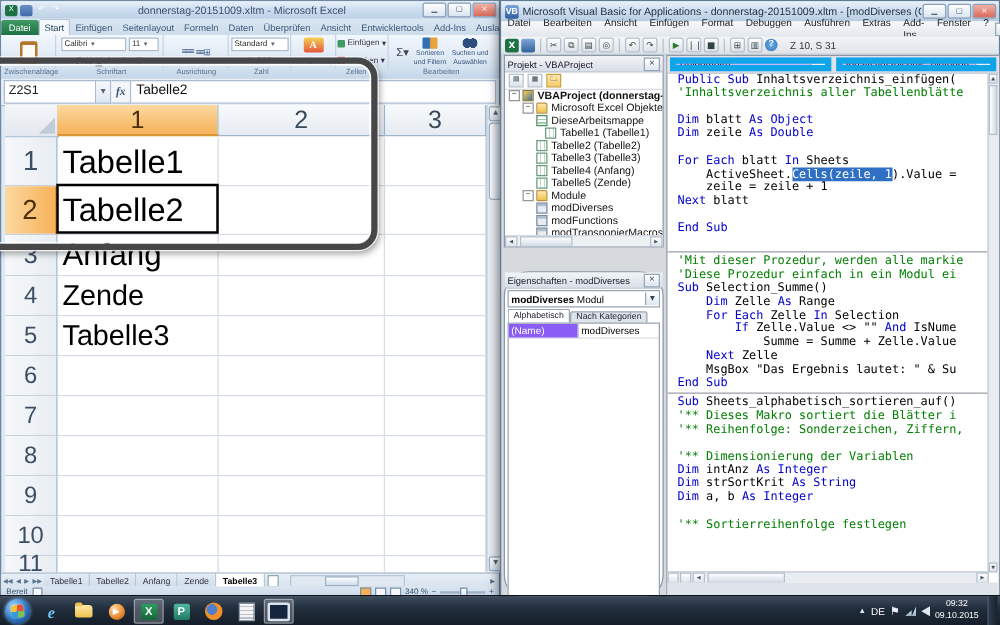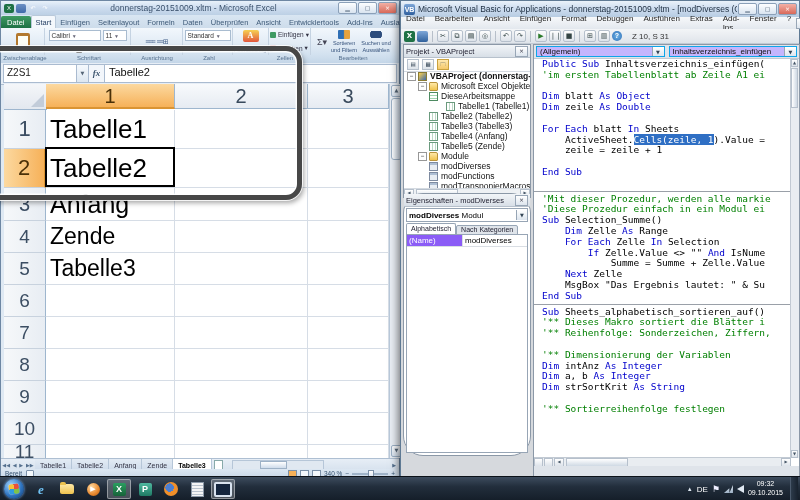--- a/index.html
+++ b/index.html
@@ -180,40 +180,40 @@
   .ti-prj{background:linear-gradient(135deg,#ffd34e,#3f6aa8);border:1px solid #8a7b33;}
   .ti-fld{background:linear-gradient(#ffe9a8,#f0c34e);border:1px solid #b8923a;border-radius:1px 2px 1px 1px;}
   .ti-wb{background:repeating-linear-gradient(#fff,#fff 2px,#9fd3ae 2px,#9fd3ae 3px);border:1px solid #4d8a61;}
   .ti-sh{background:repeating-linear-gradient(90deg,#fff,#fff 2px,#bcd8c6 2px,#bcd8c6 3px);border:1px solid #6a9a7d;}
   .ti-mod{background:#e8edf3;border:1px solid #7d8aa0;box-shadow:inset 0 2px 0 #aebfd4;}
   .prj-hs{position:absolute;left:0;bottom:0;width:100%;height:8px;background:#eef1f4;border-top:1px solid #d4dae1;display:flex;align-items:center;}
   .hs-btn{width:8px;height:7px;border:1px solid #b6c0cc;background:linear-gradient(#fff,#dde3ea);
     font:4px/6px "DejaVu Sans",sans-serif;text-align:center;color:#456;}
   .hs-thumb{flex:0 0 40px;height:7px;margin-left:2px;background:linear-gradient(#fff,#cfd9e4);border:1px solid #b6c0cc;}
 
-  #propPanel{left:2px;top:192px;width:128px;height:263px;border-radius:20px;}
+  #propPanel{left:2px;top:216px;width:128px;height:263px;border-radius:20px;}
   .prop-combo{height:12px;margin:1px 2px;border:1px solid #97a5b5;background:#fff;display:flex;
     align-items:center;font-size:8px;padding-left:2px;}
   .prop-combo b{font-weight:bold;}
   .prop-combo .dd{margin-left:auto;width:10px;height:10px;background:linear-gradient(#fff,#dde5ee);
     border-left:1px solid #97a5b5;font:5px/10px "DejaVu Sans",sans-serif;text-align:center;color:#345;}
   .prop-tabs{height:12px;display:flex;font-size:7px;color:#223;margin:1px 2px 0;}
   .ptab{padding:1px 4px 0;border:1px solid #97a5b5;border-bottom:none;background:#fff;border-radius:2px 2px 0 0;}
   .ptab.off{background:#dfe4ea;border-bottom:1px solid #97a5b5;margin-top:2px;padding-top:0;}
   .prop-grid{position:absolute;left:2px;right:2px;top:40px;bottom:2px;border:1px solid #97a5b5;background:#fff;overflow:hidden;}
   .prow{display:flex;height:11px;font-size:8px;border-bottom:1px solid #d9dee4;}
   .pkey{width:56px;border-right:1px solid #d9dee4;padding:1px 2px 0;box-sizing:border-box;}
   .pkey.sel{background:#8b5cf6;color:#fff;}
   .pval{flex:1;padding:1px 2px 0;}
 
   
   #codeWin{left:132px;top:43px;width:267px;height:433px;background:#fff;border:1px solid #8b98a7;box-sizing:border-box;position:absolute;}
   .code-combos{position:absolute;left:0;top:0;width:100%;height:14px;background:#dfe4ea;
     display:flex;gap:4px;padding:1px 2px;box-sizing:border-box;border-bottom:1px solid #c2cad3;}
-  .ccombo{flex:1;background:#c4b5fd;border:1px solid #0ea5e9;font-size:8px;color:#111;display:flex;padding-left:3px;white-space:nowrap;overflow:hidden;}
+  .ccombo{flex:1;background:#c4b5fd;border:5px solid #0ea5e9;font-size:8px;color:#111;display:flex;align-items:center;padding-left:3px;white-space:nowrap;overflow:hidden;}
   .ccombo .dd{margin-left:auto;flex:none;width:11px;height:100%;background:linear-gradient(#fff,#dde5ee);
     border-left:1px solid #97a5b5;font:5px/11px "DejaVu Sans",sans-serif;text-align:center;color:#345;}
   #codeArea{position:absolute;left:0;top:14px;right:8px;bottom:18px;overflow:hidden;
     font-family:"DejaVu Sans Mono","Liberation Mono",monospace;font-size:9.5px;}
   .codeline{height:10.8px;line-height:10.8px;white-space:pre;padding-left:8px;}
   .ck{color:#0000cc;} .cc{color:#007f00;} .cn{color:#000;}
   .cs{background:#2f6fc4;color:#fff;}
   .codesep{height:5px;position:relative;}
   .codesep:after{content:"";position:absolute;left:0;right:0;top:2px;border-top:1px solid #9aa0a8;}
   .code-vscroll{position:absolute;right:0;top:14px;width:8px;bottom:18px;background:#e9edf1;border-left:1px solid #c2cad3;}
@@ -558,21 +558,21 @@
           </div>
           <div class="tline" style="padding-left: 14px;">
             <span class="exp">−</span>
             <span class="ti ti-fld"></span>
             <span>Microsoft Excel Objekte</span>
           </div>
           <div class="tline" style="padding-left: 25px;">
             <span class="ti ti-wb"></span>
             <span>DieseArbeitsmappe</span>
           </div>
-          <div class="tline" style="padding-left: 42px;">
+          <div class="tline" style="padding-left: 32px;">
             <span class="ti ti-sh"></span>
             <span>Tabelle1 (Tabelle1)</span>
           </div>
           <div class="tline" style="padding-left: 25px;">
             <span class="ti ti-sh"></span>
             <span>Tabelle2 (Tabelle2)</span>
           </div>
           <div class="tline" style="padding-left: 25px;">
             <span class="ti ti-sh"></span>
             <span>Tabelle3 (Tabelle3)</span>
@@ -637,28 +637,29 @@
           <span>(Allgemein)</span>
             <span class="dd">▼</span>
         </span>
         <span class="ccombo">
           <span>Inhaltsverzeichnis_einfügen</span>
             <span class="dd">▼</span>
         </span>
       </div>
       <div id="codeArea">
           <div class="codeline"><span class="ck">Public Sub </span><span class="cn">Inhaltsverzeichnis_einfügen(</span></div>
-          <div class="codeline"><span class="cc">'im ersten Tabellenblatt ab Zeile A1 ei</span></div>
+          <div class="codeline"><span class="cc">'Inhaltsverzeichnis aller Tabellenblätte</span></div>
           <div class="codeline">&nbsp;</div>
           <div class="codeline"><span class="ck">Dim </span><span class="cn">blatt </span><span class="ck">As Object</span></div>
           <div class="codeline"><span class="ck">Dim </span><span class="cn">zeile </span><span class="ck">As Double</span></div>
           <div class="codeline">&nbsp;</div>
           <div class="codeline"><span class="ck">For Each </span><span class="cn">blatt </span><span class="ck">In </span><span class="cn">Sheets</span></div>
           <div class="codeline"><span class="cn">    ActiveSheet.</span><span class="cs">Cells(zeile, 1</span><span class="cn">).Value =</span></div>
           <div class="codeline"><span class="cn">    zeile = zeile + 1</span></div>
+          <div class="codeline"><span class="ck">Next </span><span class="cn">blatt</span></div>
           <div class="codeline">&nbsp;</div>
           <div class="codeline"><span class="ck">End Sub</span></div>
           <div class="codeline">&nbsp;</div>
           <div class="codesep"></div>
           <div class="codeline"><span class="cc">'Mit dieser Prozedur, werden alle markie</span></div>
           <div class="codeline"><span class="cc">'Diese Prozedur einfach in ein Modul ei</span></div>
           <div class="codeline"><span class="ck">Sub </span><span class="cn">Selection_Summe()</span></div>
           <div class="codeline"><span class="cn">    </span><span class="ck">Dim </span><span class="cn">Zelle </span><span class="ck">As </span><span class="cn">Range</span></div>
           <div class="codeline"><span class="cn">    </span><span class="ck">For Each </span><span class="cn">Zelle </span><span class="ck">In </span><span class="cn">Selection</span></div>
           <div class="codeline"><span class="cn">        </span><span class="ck">If </span><span class="cn">Zelle.Value &lt;&gt; "" </span><span class="ck">And </span><span class="cn">IsNume</span></div>
@@ -666,22 +667,22 @@
           <div class="codeline"><span class="cn">    </span><span class="ck">Next </span><span class="cn">Zelle</span></div>
           <div class="codeline"><span class="cn">    MsgBox "Das Ergebnis lautet: " &amp; Su</span></div>
           <div class="codeline"><span class="ck">End Sub</span></div>
           <div class="codesep"></div>
           <div class="codeline"><span class="ck">Sub </span><span class="cn">Sheets_alphabetisch_sortieren_auf()</span></div>
           <div class="codeline"><span class="cc">'** Dieses Makro sortiert die Blätter i</span></div>
           <div class="codeline"><span class="cc">'** Reihenfolge: Sonderzeichen, Ziffern,</span></div>
           <div class="codeline">&nbsp;</div>
           <div class="codeline"><span class="cc">'** Dimensionierung der Variablen</span></div>
           <div class="codeline"><span class="ck">Dim </span><span class="cn">intAnz </span><span class="ck">As Integer</span></div>
+          <div class="codeline"><span class="ck">Dim </span><span class="cn">strSortKrit </span><span class="ck">As String</span></div>
           <div class="codeline"><span class="ck">Dim </span><span class="cn">a, b </span><span class="ck">As Integer</span></div>
-          <div class="codeline"><span class="ck">Dim </span><span class="cn">strSortKrit </span><span class="ck">As String</span></div>
           <div class="codeline">&nbsp;</div>
           <div class="codeline"><span class="cc">'** Sortierreihenfolge festlegen</span></div>
         </div>
       <div class="code-vscroll">
         <span class="cvs-a" style="top:0;">▲</span>
         <span class="cvs-t"></span>
         <span class="cvs-a" style="bottom:0;">▼</span>
       </div>
       <div class="code-hscroll">
         <span class="split-ic"></span>

